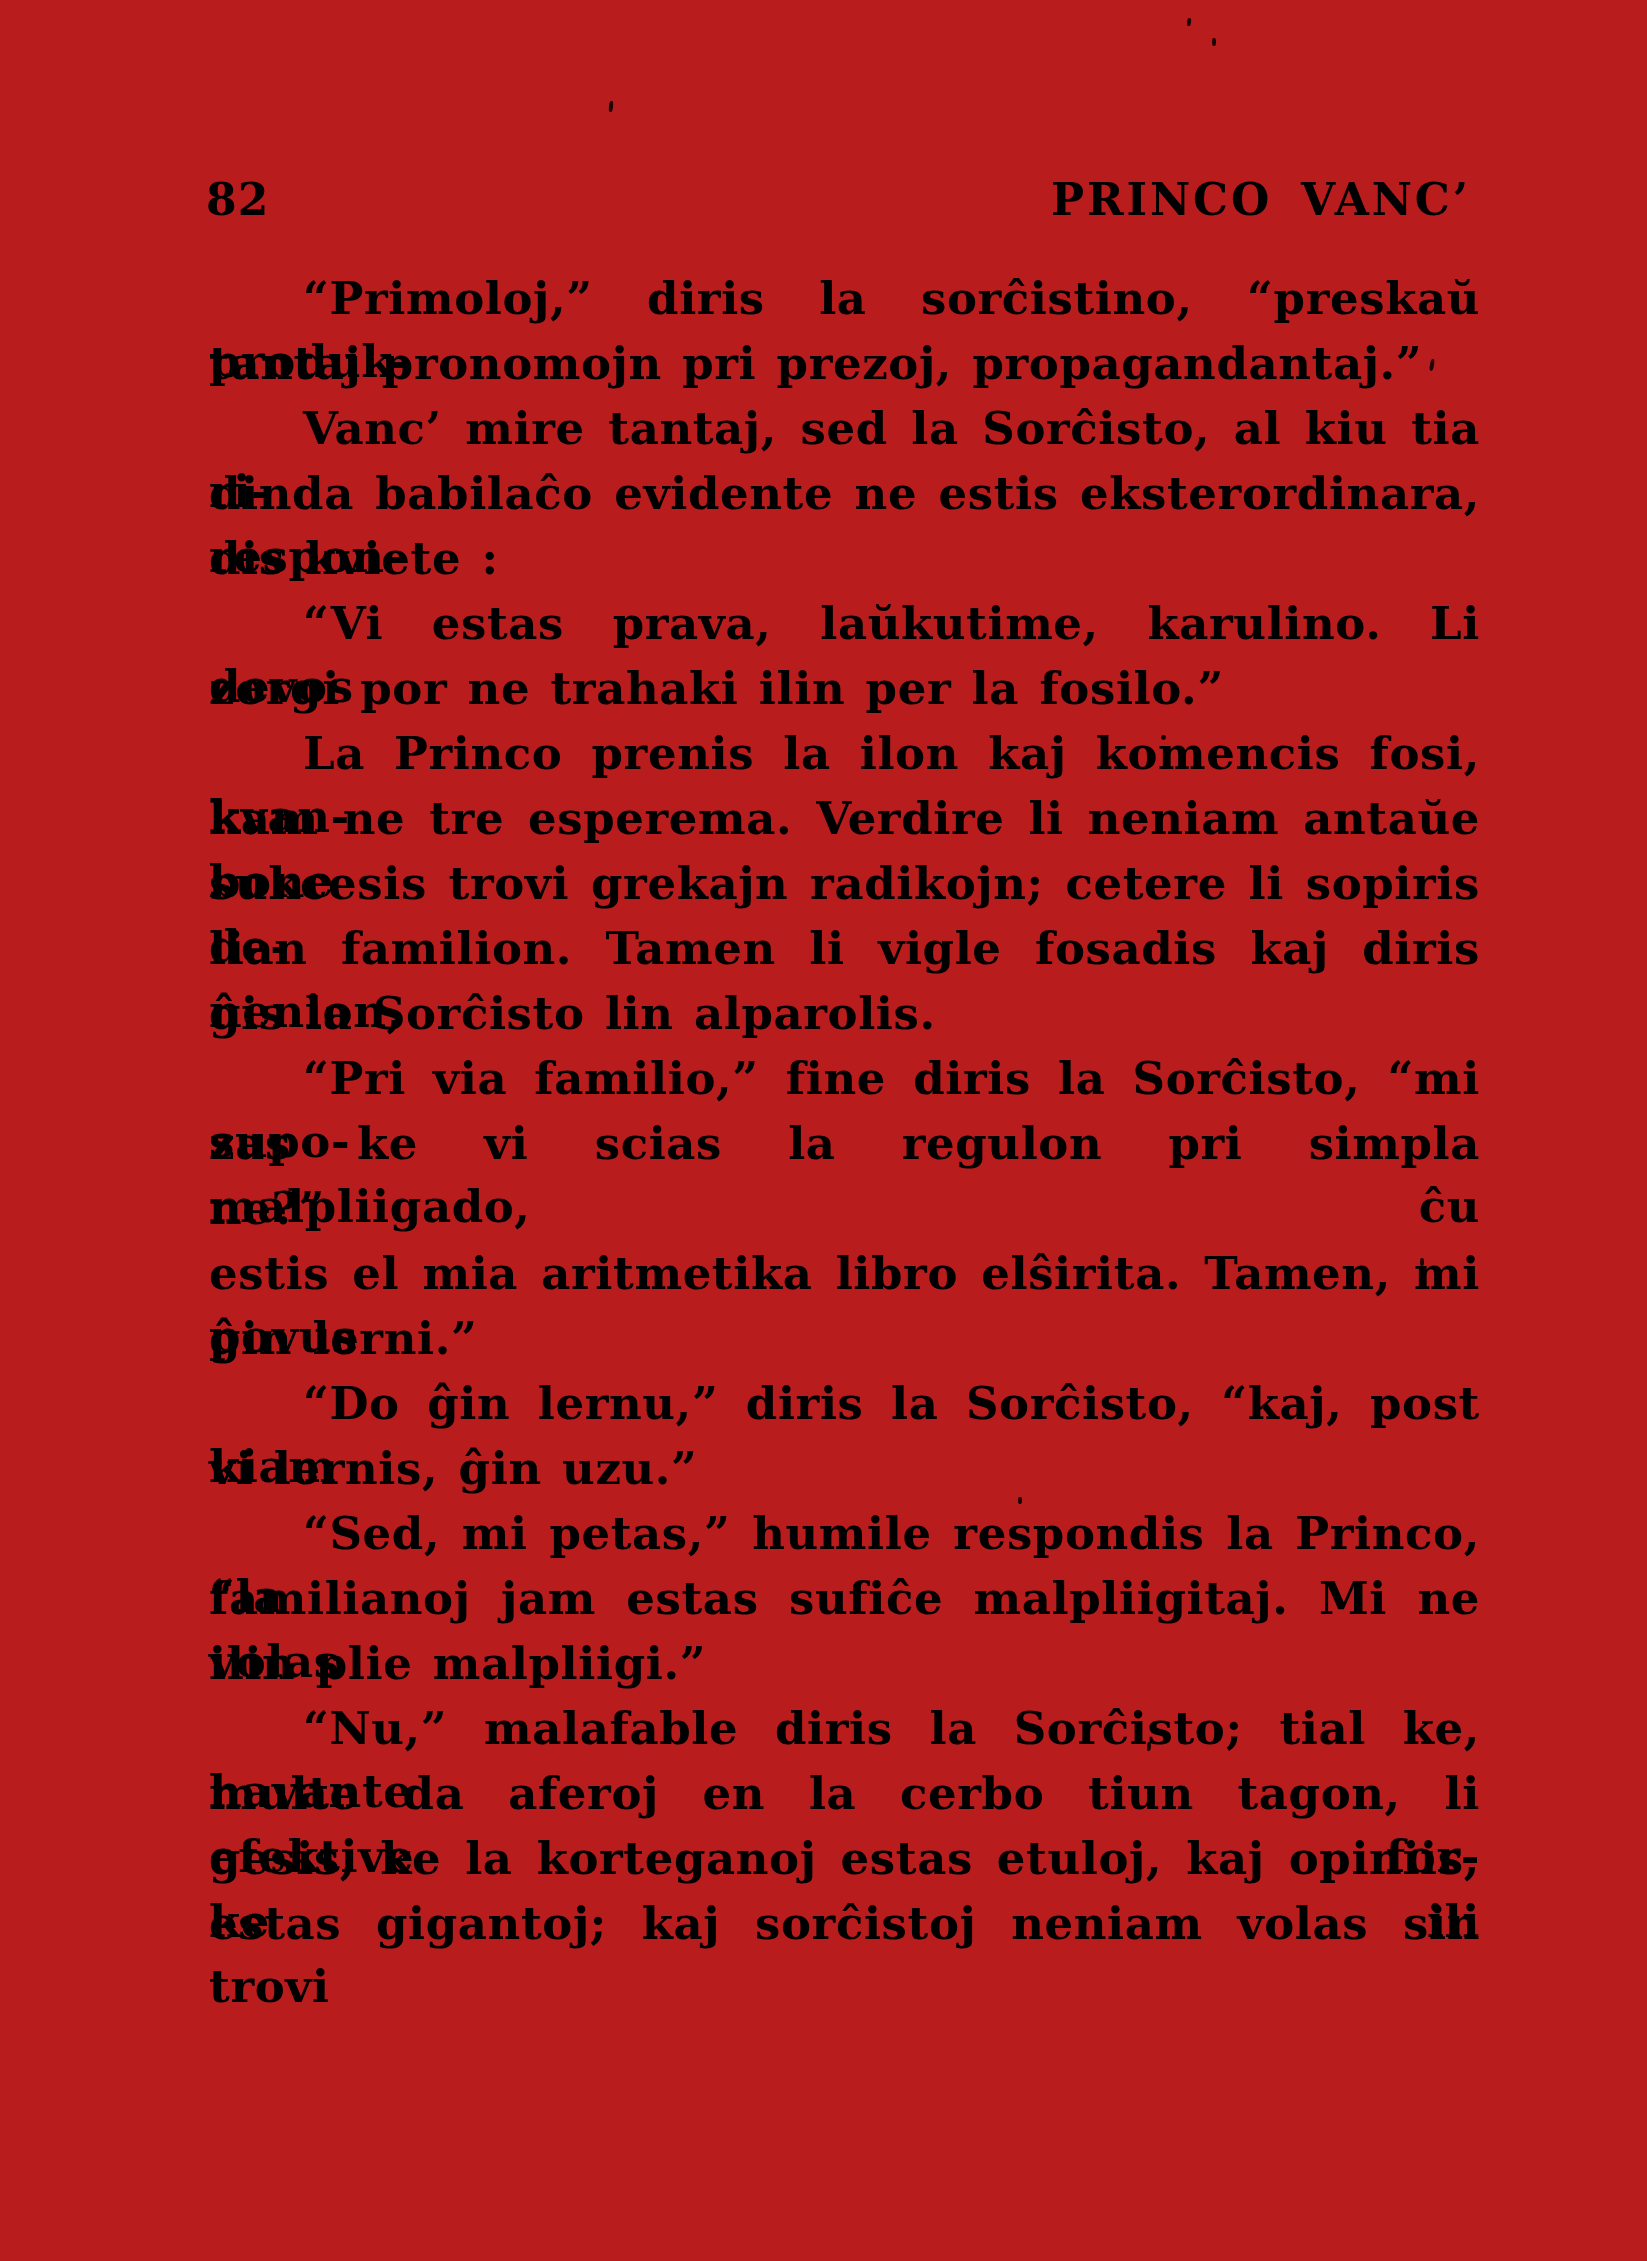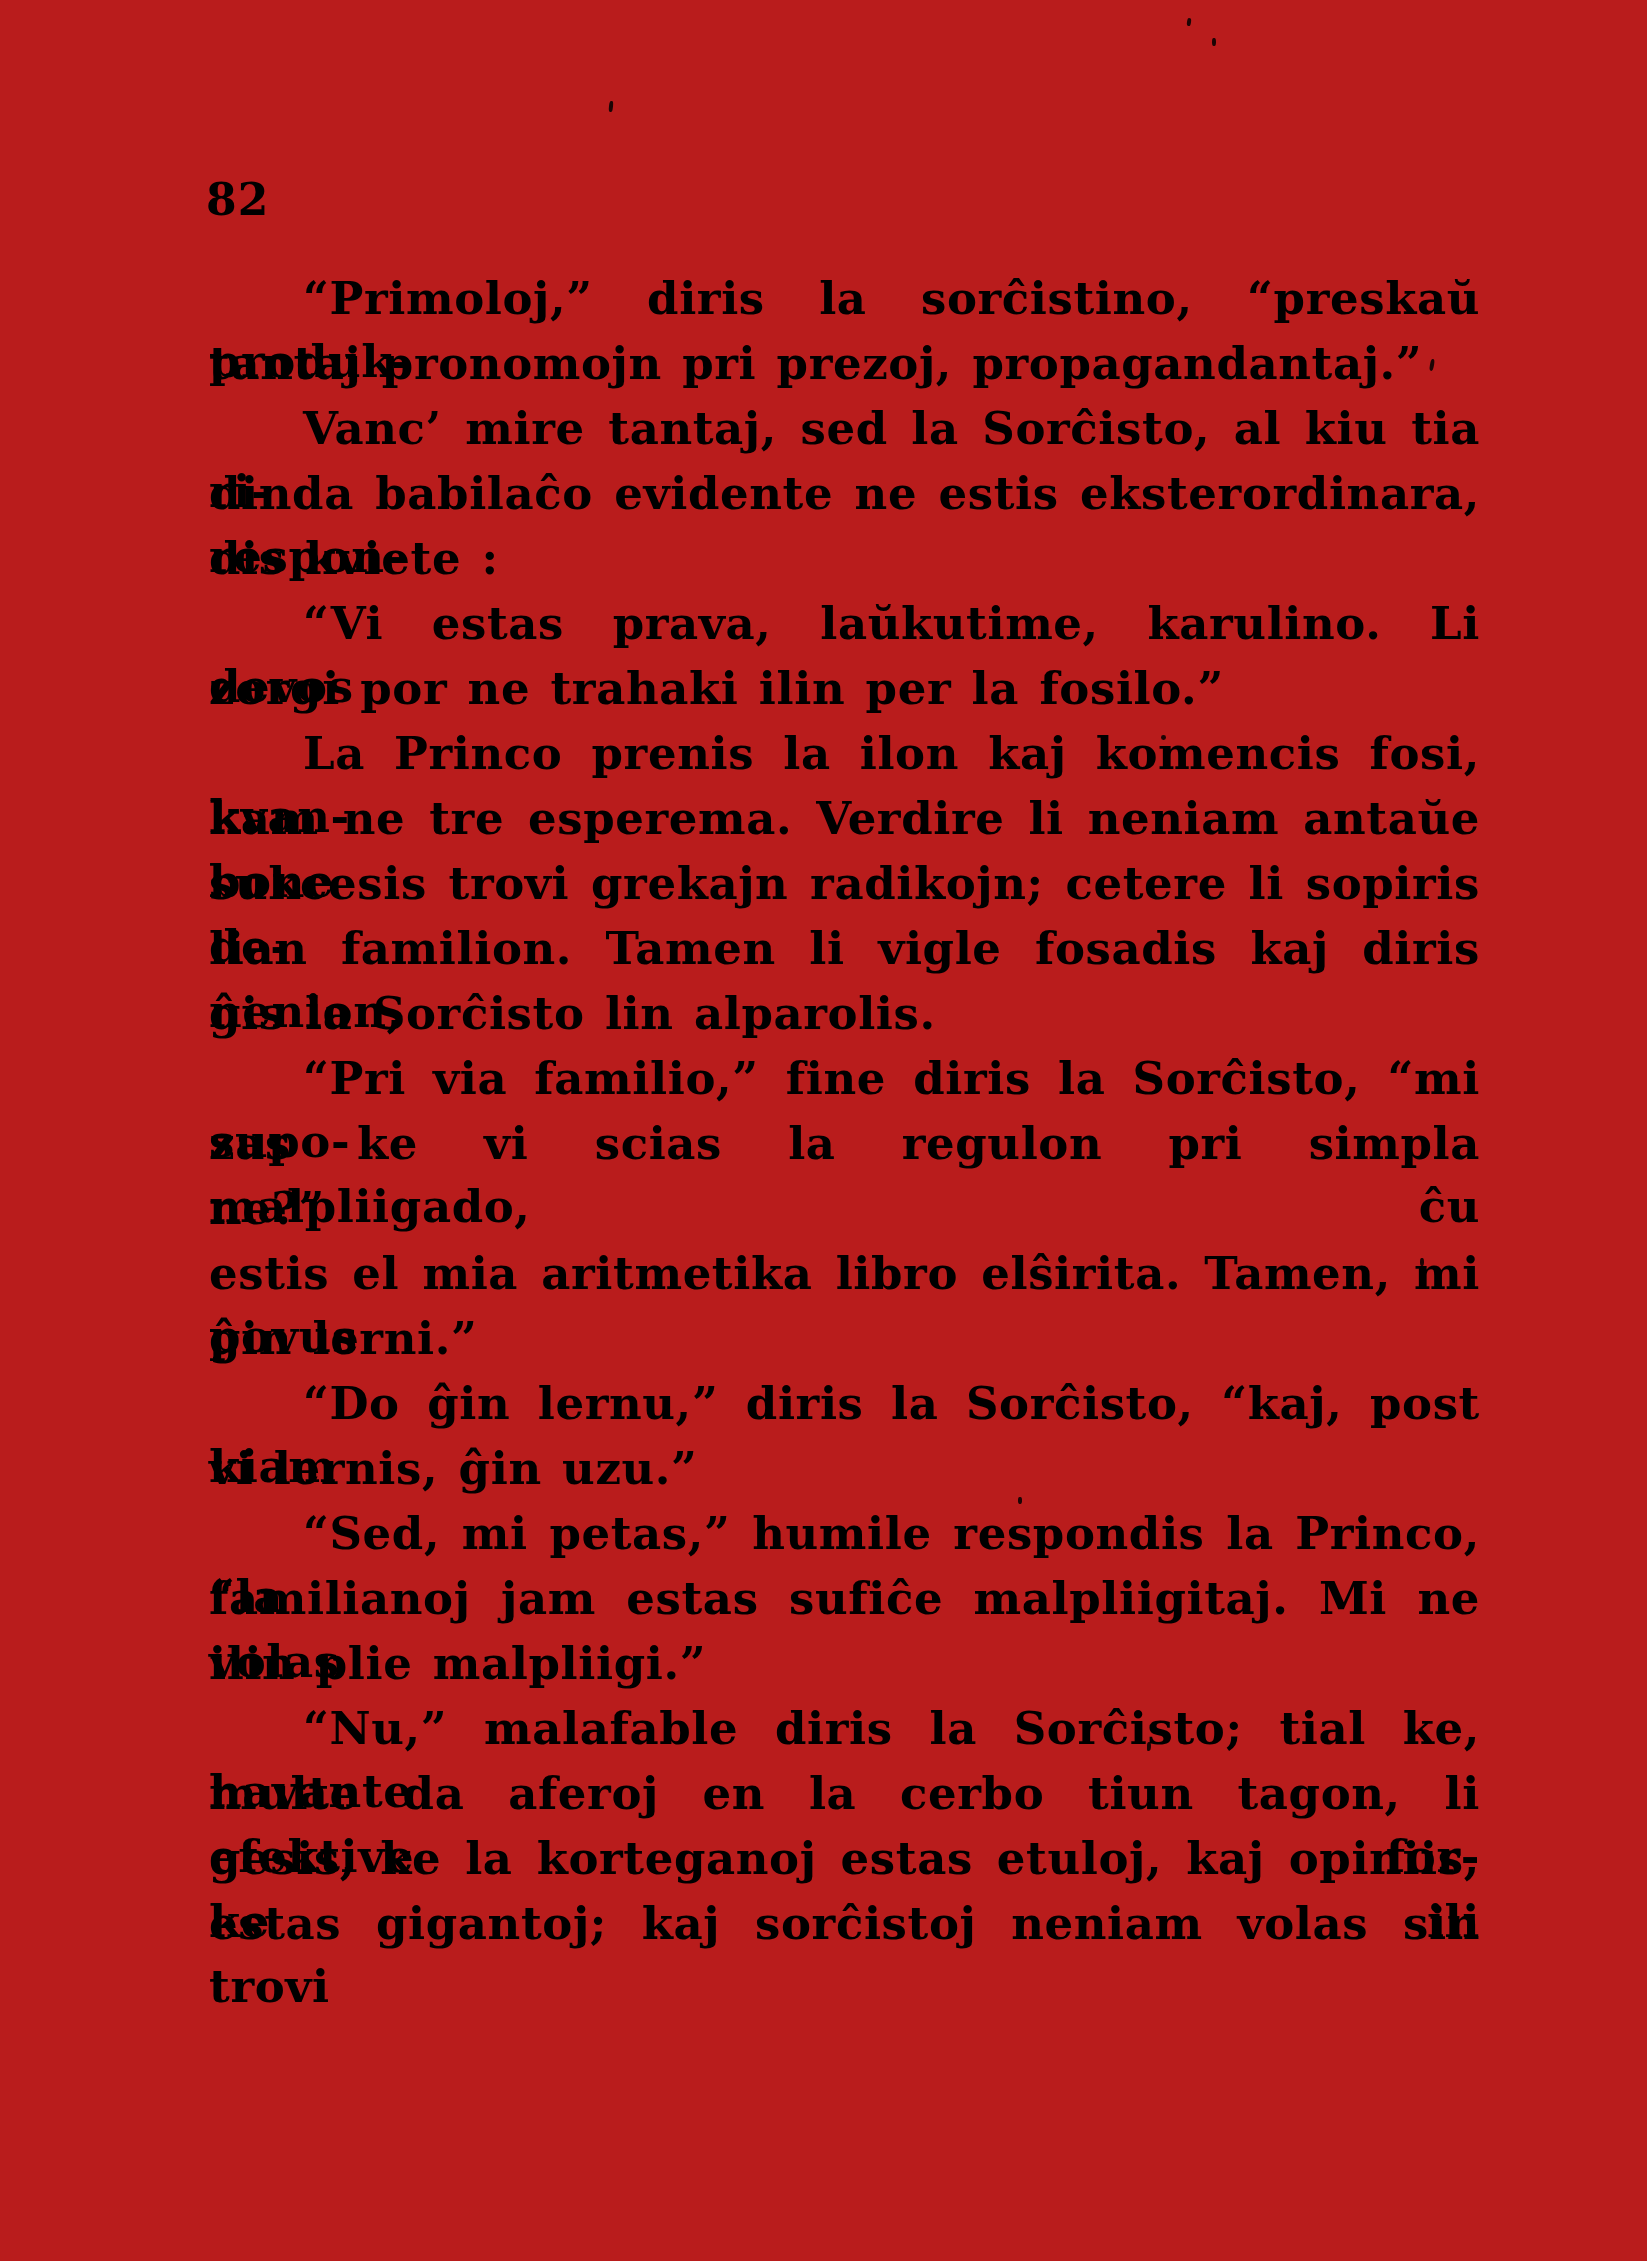--- a/index.html
+++ b/index.html
@@ -64,20 +64,21 @@
     opacity: 0.85;
   }
 </style>
 </head>
 <body>
 
 <div class="page" style="background: #b91c1c; color: rgb(0, 0, 0);">
 
   <div class="runhead">
     <span class="page-number">82</span>
+    <span class="running-title">PRINCO VANC’</span>
   </div>
 
   <div class="body-text">
       <div class="paragraph">
         <div class="line indent">“Primoloj,” diris la sorĉistino, “preskaŭ produk-</div>
         <div class="line last">tantaj pronomojn pri prezoj, propagandantaj.”</div>
       </div>
       <div class="paragraph">
         <div class="line indent">Vanc’ mire tantaj, sed la Sorĉisto, al kiu tia ri-</div>
         <div class="line">dinda babilaĉo evidente ne estis eksterordinara, respon-</div>

